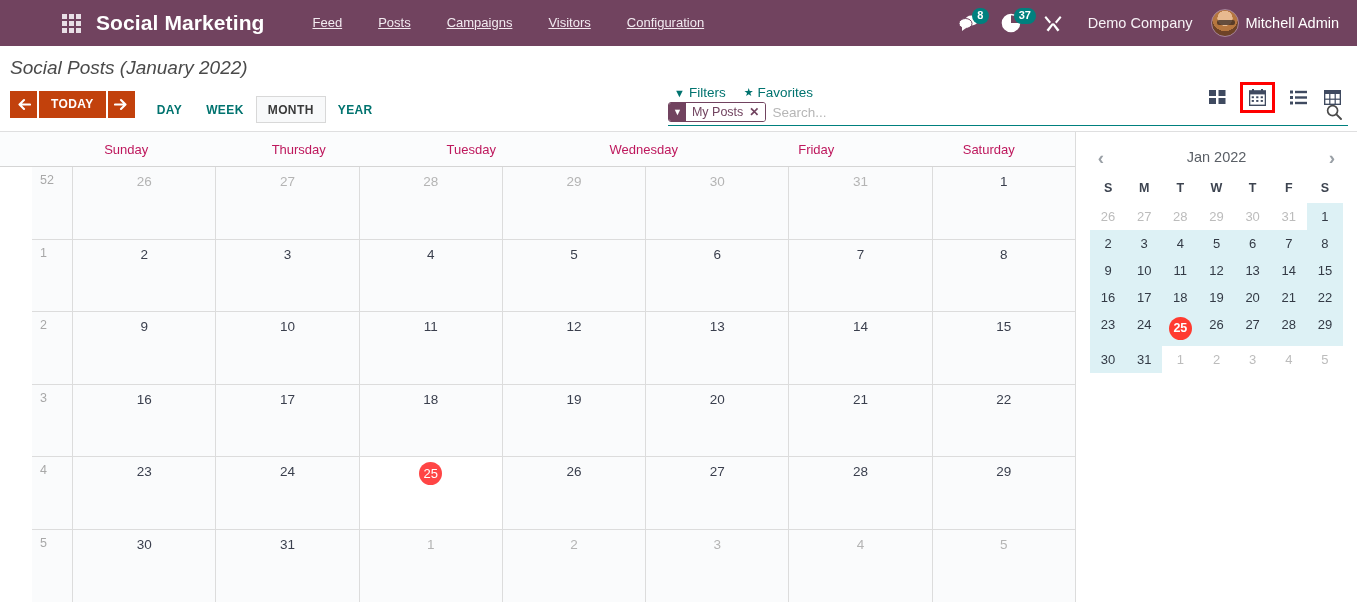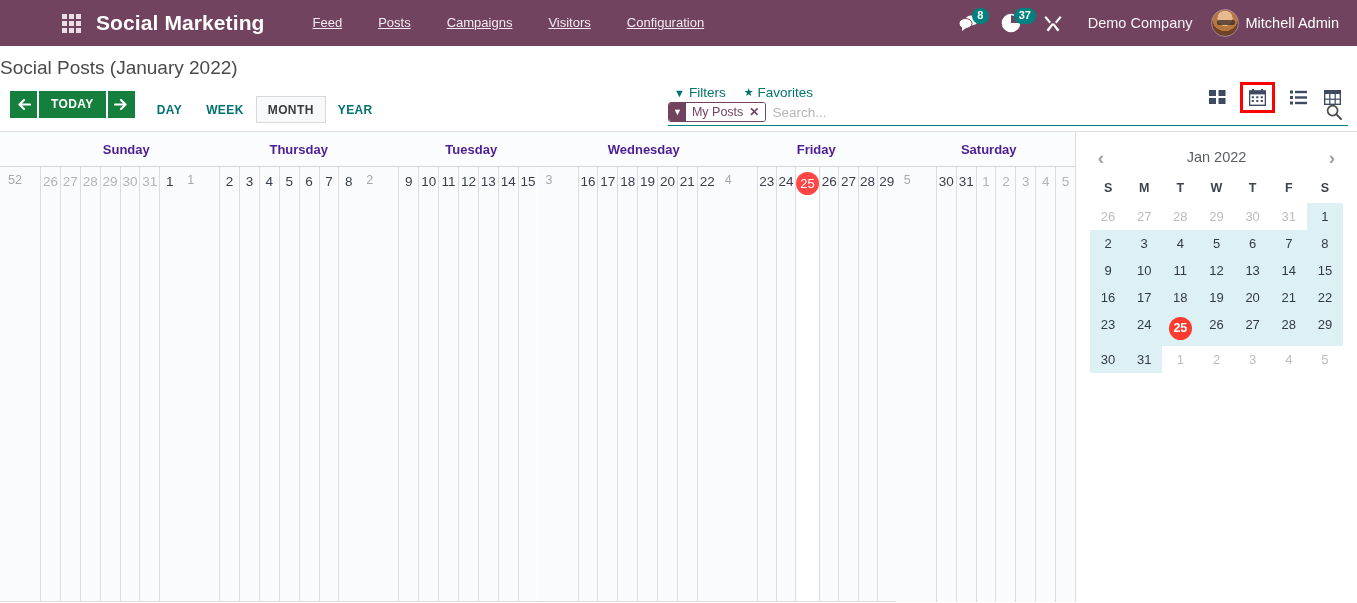--- a/index.html
+++ b/index.html
@@ -115,21 +115,21 @@
   .user-name { font-size: 14.5px; color: #fff; white-space: nowrap; }
 
   
   .control-panel {
     background: #ffffff;
     border-bottom: 1px solid #dfdfe0;
     padding: 0;
     position: relative;
     height: 86px;
   }
-  .cp-row1 { display: flex; align-items: flex-end; padding: 11px 12px 0 0; }
+  .cp-row1 { display: flex; align-items: flex-end; padding: 11px 12px 0 10px; font-style: italic; }
   .page-title {
     font-size: 19px;
     color: #4a4a4a;
     font-weight: normal;
     white-space: nowrap;
   }
 
   
   .search-area {
     position: absolute;
@@ -200,21 +200,21 @@
 
   
   .cp-row2 {
     display: flex;
     align-items: center;
     padding: 6px 12px 0 10px;
     position: relative;
   }
   .nav-btn-group { display: flex; align-items: center; }
   .tbtn {
-    background: #15803d;
+    background: #c2410c;
     color: #fff;
     border: none;
     height: 27px;
     min-width: 27px;
     font-size: 12px;
     font-weight: bold;
     letter-spacing: .4px;
     cursor: pointer;
     display: flex; align-items: center; justify-content: center;
     font-family: "Liberation Sans", sans-serif;
@@ -301,24 +301,24 @@
     display: flex;
     height: 35px;
     border-bottom: 1px solid #d5d5d5;
     background: #fbfcfd;
   }
   .cal-head .gutter { width: 40px; flex: none; }
   .cal-head .dh {
     flex: 1;
     display: flex; align-items: center; justify-content: center;
     font-size: 13px;
-    font-weight: bold;
-    color: #4c1d95;
-  }
-  .cal-body { flex: 1; display: flex; flex-direction: row; }
+    font-weight: normal;
+    color: #be185d;
+  }
+  .cal-body { flex: 1; display: flex; flex-direction: column; padding-left: 32px; }
   .wk-row {
     flex: 1;
     display: flex;
     border-bottom: 1px solid #dcdcdc;
     min-height: 72px;
   }
   .wk-row:last-child { border-bottom: none; }
   .wk-num {
     width: 40px; flex: none;
     font-size: 12.5px;

